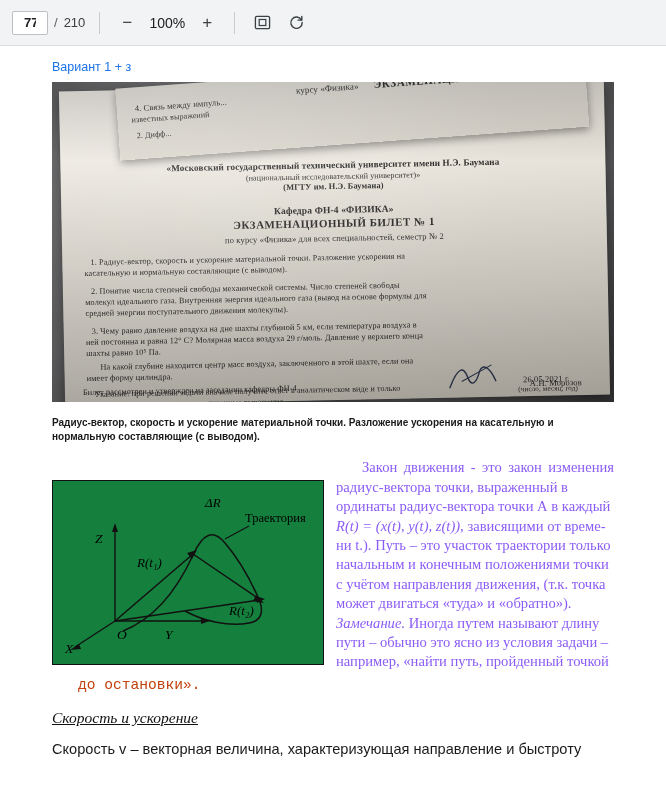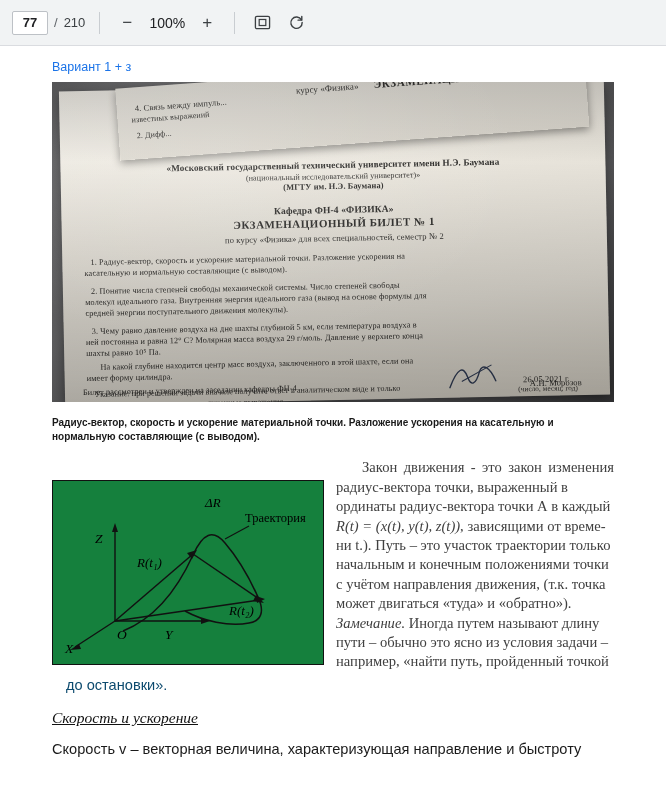--- a/index.html
+++ b/index.html
@@ -27,25 +27,25 @@
     align-items: center;
     gap: 6px;
     font-size: 13px;
     color: #202124;
   }
   .page-input {
     width: 36px; height: 24px;
     border: 1px solid #bdc1c6;
     border-radius: 2px;
     background: #fff;
-    text-align: center;
+    text-align: left;
     font-size: 13px;
     font-family: "Liberation Sans", sans-serif;
     color: #202124;
-    padding: 0 2px;
+    padding: 0 11px;
     font-weight: 700;
   }
   .page-sep { color:#5f6368; font-size: 13px; }
   .page-total { color:#3c4043; font-size: 13px; }
   .divider {
     width: 1px; height: 22px; background: #c9cdd1; margin: 0 6px;
   }
   .zbtn {
     width: 26px; height: 26px;
     display:flex; align-items:center; justify-content:center;
@@ -131,21 +131,21 @@
   .heading {
     font-size: 10px;
     font-weight: 700;
     color: #1a1a1a;
     line-height: 1.42;
     margin: 0 0 14px 0;
   }
   .para {
     font-family: "Liberation Serif", serif;
     font-size: 14.6px;
-    color: #404040;
+    color: #8b5cf6;
     line-height: 1.33;
     text-align: justify;
     margin: 0;
   }
   .figwrap {
     display: flex;
     gap: 12px;
     align-items: flex-start;
     margin-bottom: 4px;
   }
@@ -153,25 +153,25 @@
     flex: 0 0 272px;
     width: 272px; height: 185px;
     border: 1px solid #111;
     background:#15803d;
     position: relative;
     margin-top: 22px;
   }
   .fig-col { flex: 1 1 auto; }
   .indent { text-indent: 26px; }
   .after-fig {
-    font-family: Liberation Sans, sans-serif;
+    font-family: Liberation Mono, monospace;
     font-size: 14.6px;
-    color:#0c4a6e;
+    color:#c2410c;
     line-height: 1.33;
-    margin: 2px 0 0 14px;
+    margin: 2px 0 0 26px;
   }
   .subhead {
     font-family: "Liberation Serif", serif;
     font-size: 15.5px;
     font-style: italic;
     text-decoration: underline;
     color:#111;
     margin: 14px 0 12px 0;
   }
   .tail {

